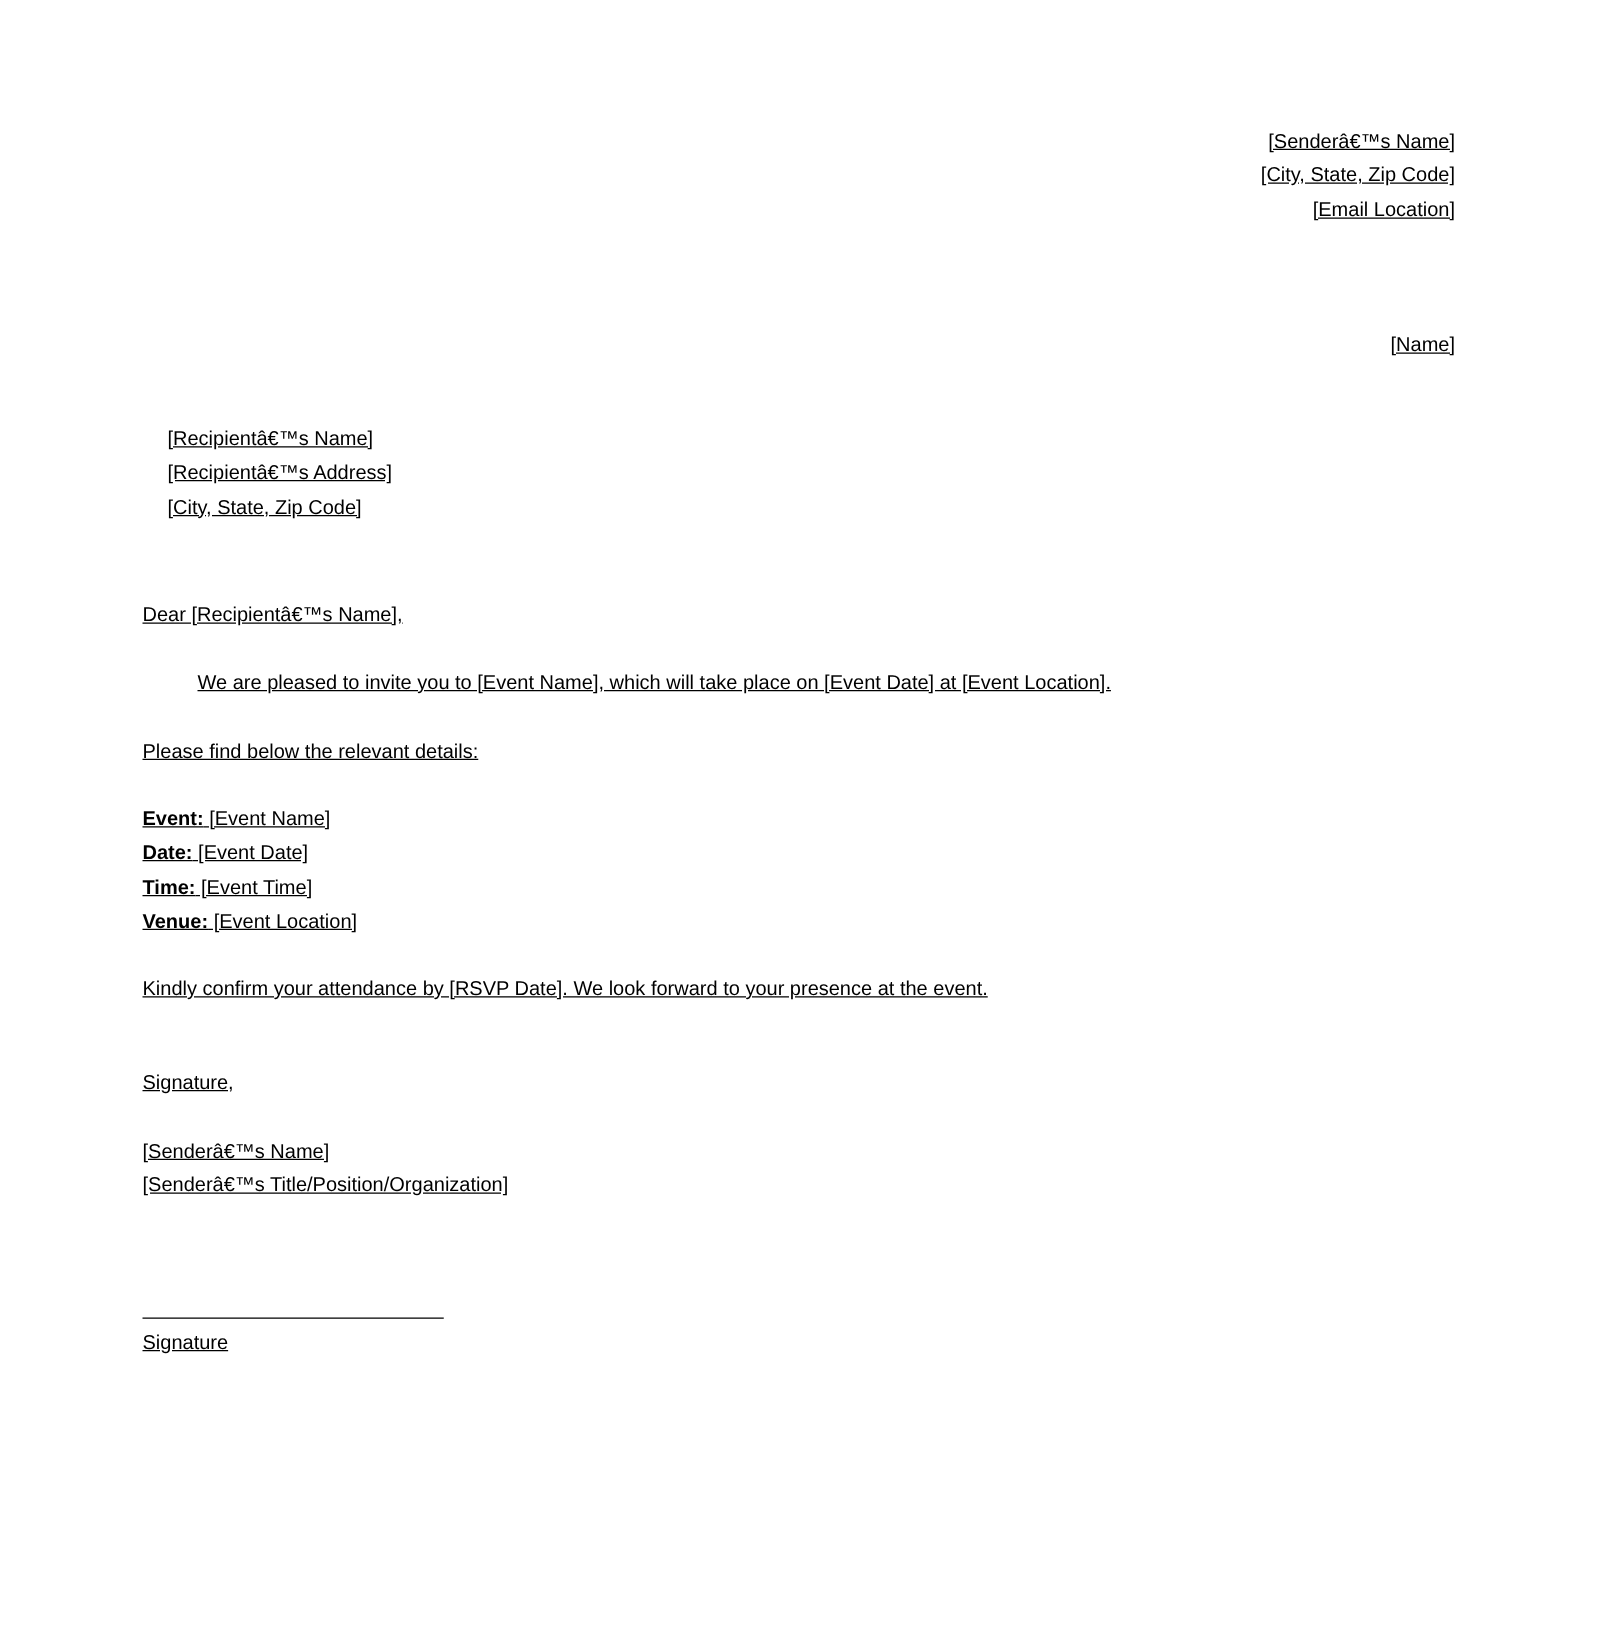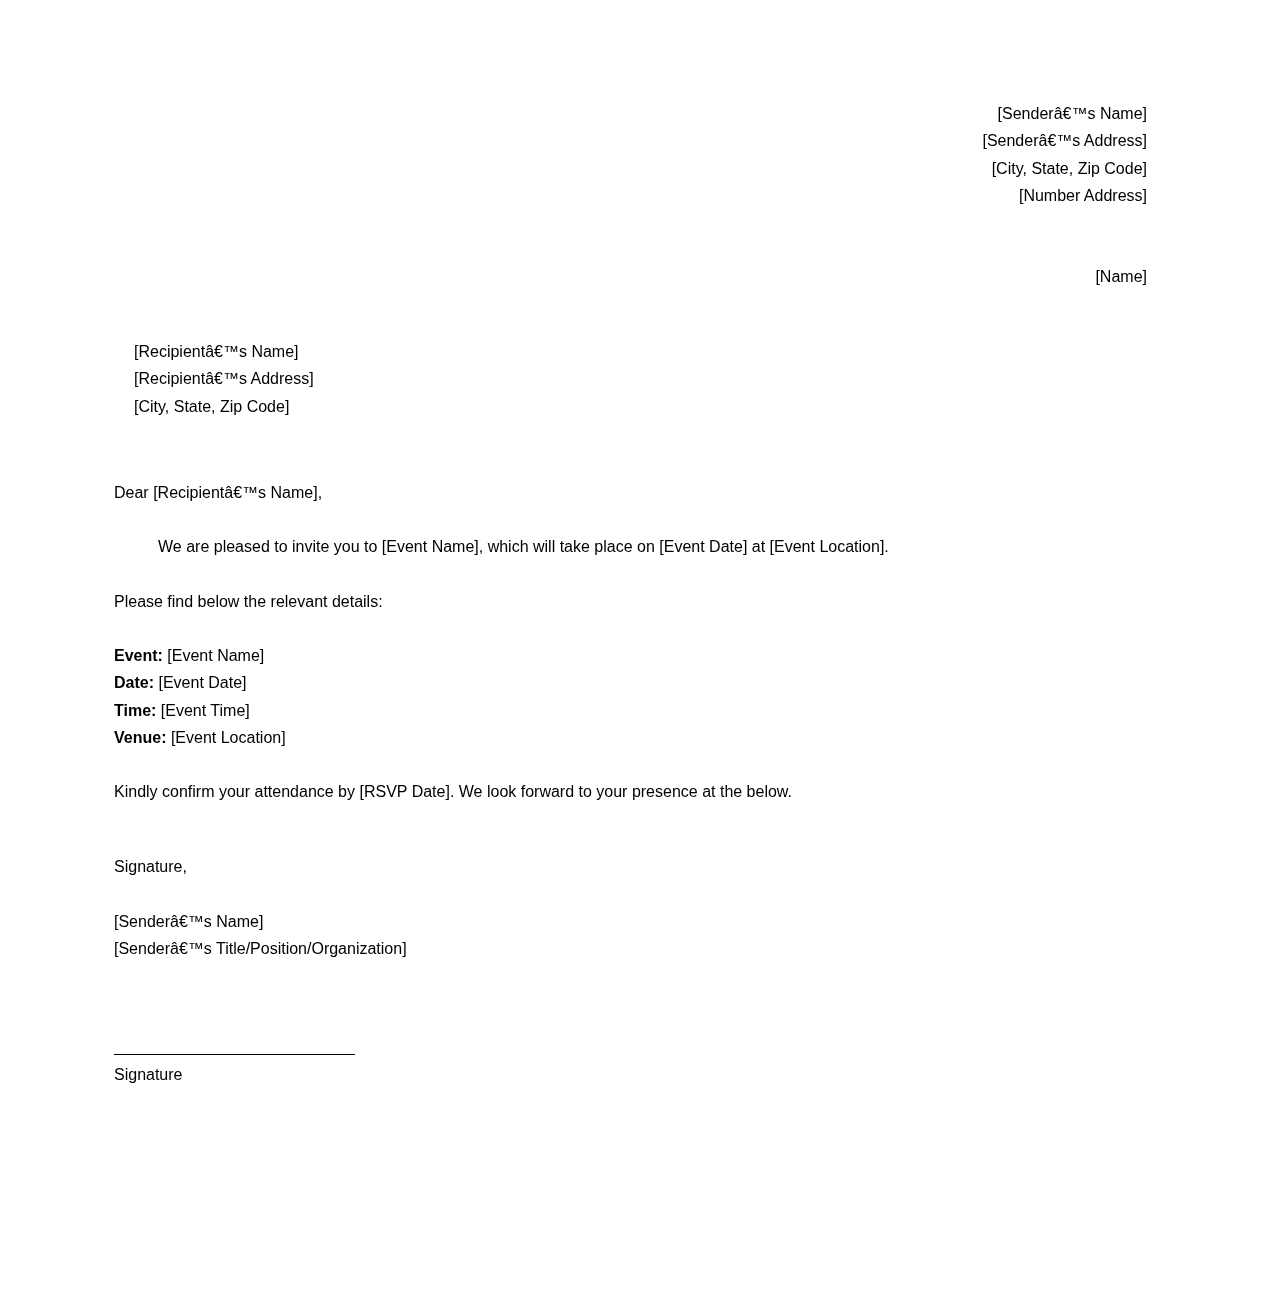--- a/index.html
+++ b/index.html
@@ -1,53 +1,52 @@
 <!DOCTYPE html>
 <html><head>
 <meta charset="utf-8">
 <style>
   html, body { margin:0; padding:0; background:#ffffff; }
   body { width:1278px; height:1300px; position:relative; font-family:"Liberation Sans", sans-serif; font-size:16px; color:#000; }
   .page { position:absolute; left:114px; top:100px; width:1050px; }
   .line { height:27.3px; line-height:27.3px; white-space:nowrap; }
   .right { text-align:right; }
-  .abs { position:absolute; left:0; right:17px; }
+  .abs { position:absolute; left:0; right:0;text-decoration:underline; }
   b { font-weight:bold; }
   .sigline { position:absolute; left:0; width:241px; border-top:1px solid #000; }
 </style>
 </head>
 <body>
 
 <div class="page">
   <div class="abs right" style="top:0px;">
     <div class="line">[Senderâ€™s Name]</div>
-    <div class="line">[Senderâ€™s Address]</div>
     <div class="line">[City, State, Zip Code]</div>
-    <div class="line">[Number Address]</div>
+    <div class="line">[Email Location]</div>
   </div>
   <div class="abs right line" style="top:163px;">[Name]</div>
 
   <div class="abs" style="top:238px;margin-left:20px;">
     <div class="line">[Recipientâ€™s Name]</div>
     <div class="line">[Recipientâ€™s Address]</div>
     <div class="line">[City, State, Zip Code]</div>
   </div>
 
   <div class="abs line" style="top:379px;">Dear [Recipientâ€™s Name],</div>
   <div class="abs line" style="top:433px;margin-left:44px;">We are pleased to invite you to [Event Name], which will take place on [Event Date] at [Event Location].</div>
   <div class="abs line" style="top:488px;">Please find below the relevant details:</div>
 
   <div class="abs" style="top:542px;">
     <div class="line"><b>Event:</b><span> [Event Name]</span></div>
     <div class="line"><b>Date:</b><span> [Event Date]</span></div>
     <div class="line"><b>Time:</b><span> [Event Time]</span></div>
     <div class="line"><b>Venue:</b><span> [Event Location]</span></div>
   </div>
 
-  <div class="abs line" style="top:678px;">Kindly confirm your attendance by [RSVP Date]. We look forward to your presence at the below.</div>
+  <div class="abs line" style="top:678px;">Kindly confirm your attendance by [RSVP Date]. We look forward to your presence at the event.</div>
 
   <div class="abs line" style="top:753px;">Signature,</div>
   <div class="abs" style="top:808px;">
     <div class="line">[Senderâ€™s Name]</div>
     <div class="line">[Senderâ€™s Title/Position/Organization]</div>
   </div>
 
   <div class="sigline" style="top:954px;"></div>
   <div class="abs line" style="top:961px;">Signature</div>
 </div>

